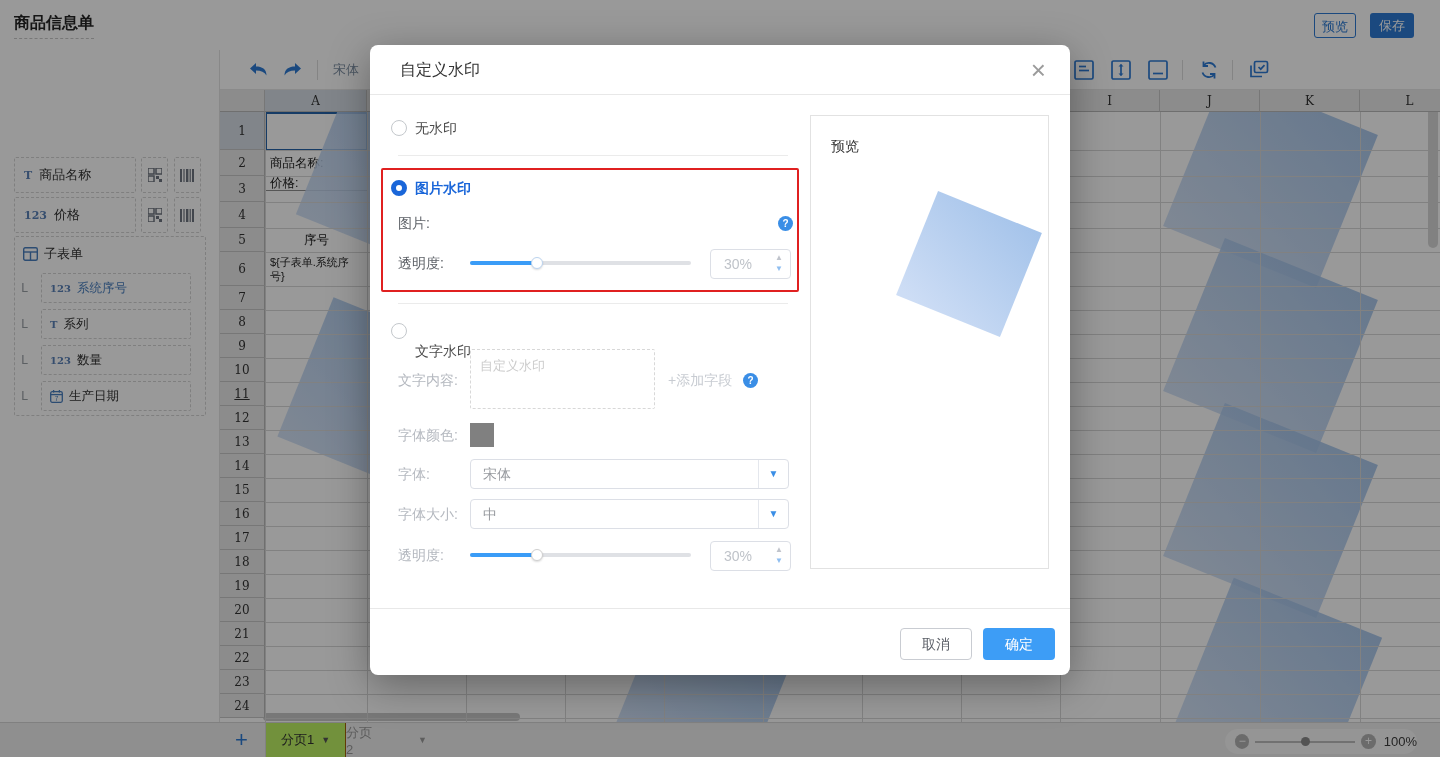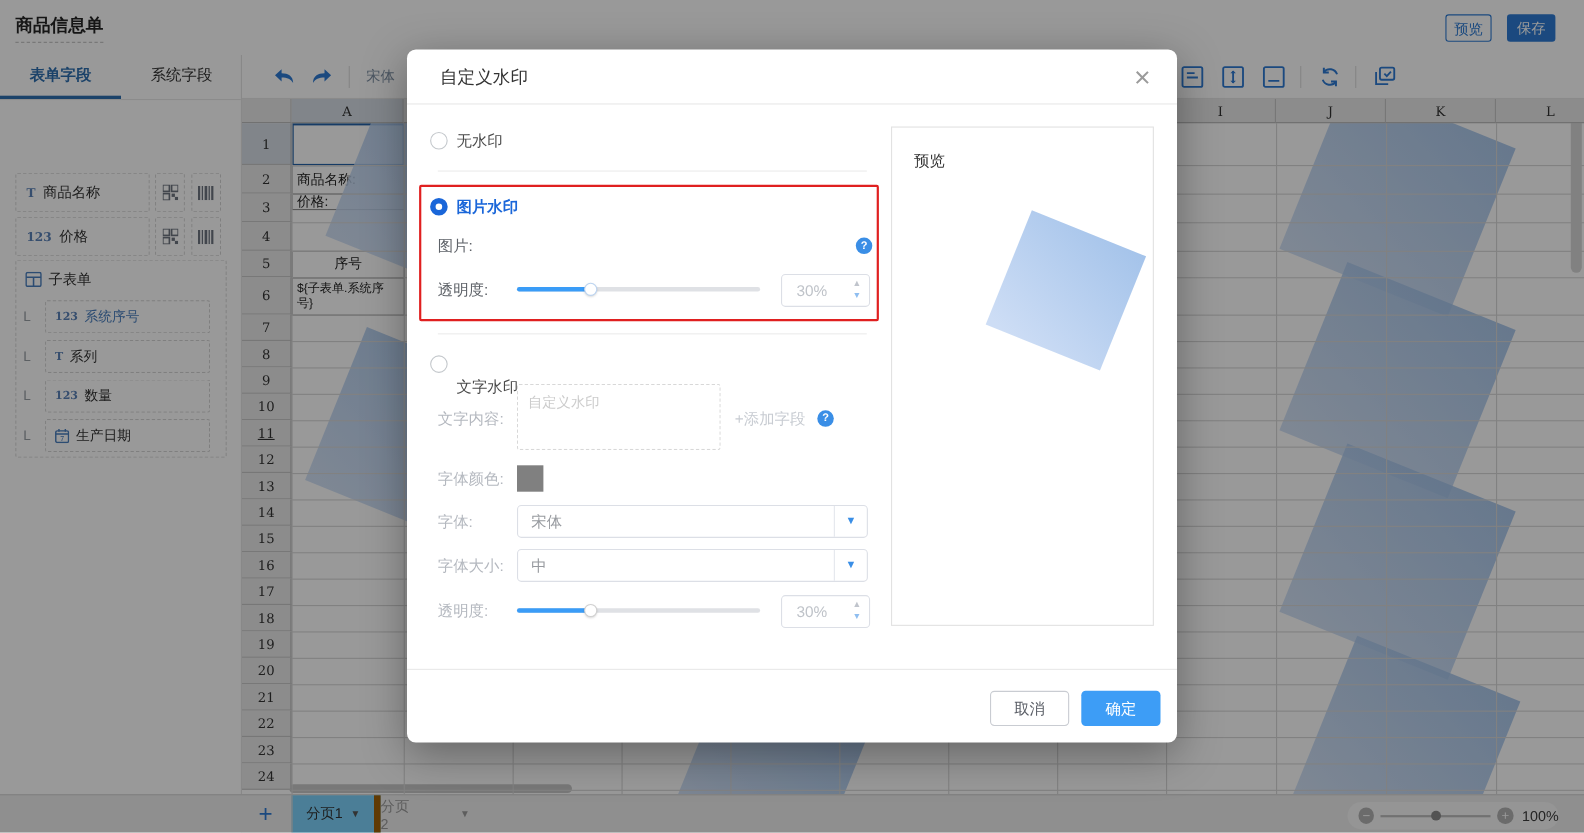--- a/index.html
+++ b/index.html
@@ -52,21 +52,21 @@
   .cellc.center{justify-content:center;}
   .cellc.wrap{font-size:11px;line-height:14px;align-items:flex-start;padding-top:2px;word-break:break-all;}
   .sel-cell{position:absolute;border:2px solid #2563a8;box-sizing:border-box;}
   .vscroll{position:absolute;width:10px;border-radius:5px;background:#d8d8d8;}
   .hscroll{position:absolute;height:8px;border-radius:4px;background:#c9c9c9;}
 
   
   .bottombar{position:absolute;left:0;top:722px;width:1440px;height:35px;background:#efefef;border-top:1px solid #d5d5d5;box-sizing:border-box;}
   .bb-add{position:absolute;left:235px;top:4px;font-size:22px;color:#2e7bd4;}
   .bb-tab{position:absolute;top:0;height:34px;width:81px;display:flex;align-items:center;justify-content:center;gap:7px;font-size:13px;box-sizing:border-box;}
-  .bb-tab.active{background:#7dd3fc;border-left:1px solid #d9d9d9;border-right:6px solid #a16207;color:#333;}
+  .bb-tab.active{background:#bef264;border-left:1px solid #d9d9d9;border-right:1px solid #a16207;color:#333;}
   .bb-tab.idle{color:#9b9b9b;gap:40px;}
   .caret{font-size:9px;line-height:1;}
   .zoom-pill{position:absolute;left:1225px;top:6px;width:192px;height:25px;border-radius:13px;background:rgba(255,255,255,.55);display:flex;align-items:center;}
   .zoom-btn{width:15px;height:15px;border-radius:50%;background:#b3b3b3;color:#fff;font-size:12px;line-height:14px;text-align:center;}
   .zoom-track{position:relative;width:104px;height:2px;background:#bcbcbc;margin:0 6px;}
   .zoom-dot{position:absolute;left:46px;top:-3.5px;width:9px;height:9px;border-radius:50%;background:#8b8b8b;}
   .zoom-val{font-size:13px;color:#3c3c3c;margin-left:8px;}
 
   
   .overlay{position:absolute;inset:0;background:rgba(0,0,0,.40);}
@@ -113,25 +113,20 @@
 
   <div class="base">
 
     <div class="topbar">
       <div class="doc-title">商品信息单</div>
       <div class="btn-preview">预览</div>
       <div class="btn-save">保存</div>
     </div>
 
     <div class="sidebar">
-      <div class="side-tabs">
-        <div class="side-tab active" style="left:0;width:110px;">表单字段</div>
-        <div class="side-tab idle" style="left:110px;width:110px;">系统字段</div>
-        <div class="tab-underline"></div>
-      </div>
 
       <div class="field-item" style="left:14px;top:107px;width:122px;height:36px;">
         <span class="fi-type">T</span>
         <span>商品名称</span>
       </div>
       <div class="mini-box" style="left:141px;top:107px;width:27px;height:36px;">
         <svg width="14" height="14" viewBox="0 0 14 14">
             <g fill="none" stroke="#6b7匹" stroke-width="1.6"></g>
             <g fill="#6f7680">
               <rect x="0" y="0" width="6" height="6" fill="none" stroke="#6f7680" stroke-width="1.5"></rect>

